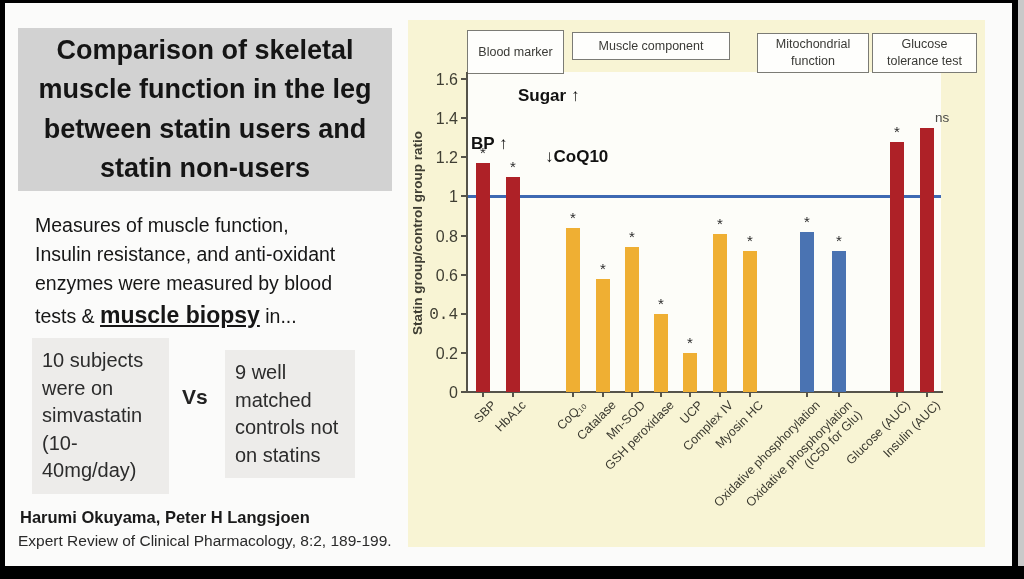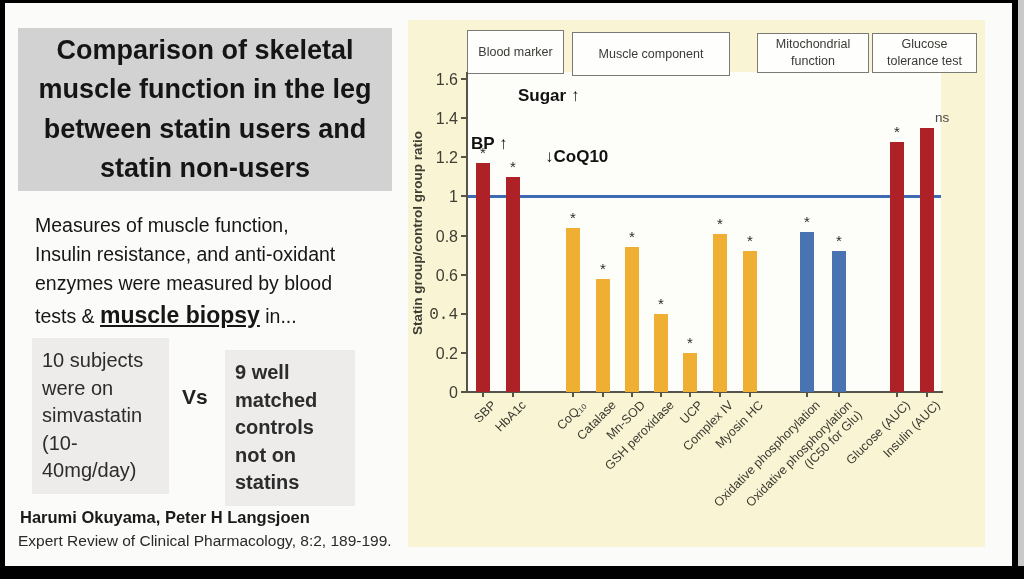--- a/index.html
+++ b/index.html
@@ -13,21 +13,21 @@
   .frame-gray{left:1018px;top:0;width:6px;height:579px;background:#c9c9c9;}
   .frame-bottom{left:0;top:566px;width:1024px;height:13px;background:#000;z-index:50;}
   
   .title-box{left:18px;top:28px;width:374px;height:163px;background:#d2d2d2;
     display:flex;align-items:center;justify-content:center;text-align:center;
     font-size:27px;font-weight:bold;color:#151515;line-height:1.45;padding:0 6px;}
   .desc{left:35px;top:211px;width:362px;font-size:19.5px;color:#161616;line-height:1.48;}
   .desc .hl{font-weight:bold;text-decoration:underline;font-size:23px;}
   .subject-box{background:#edecea;color:#2c2c2c;font-size:20px;line-height:1.38;padding:9px 10px;}
   .box-a{left:32px;top:338px;width:137px;min-height:142px;}
-  .box-b{left:225px;top:350px;width:130px;min-height:108px;font-weight:bold;}
+  .box-b{left:225px;top:350px;width:130px;min-height:108px;}
   .vs{left:182px;top:385px;font-size:21px;font-weight:bold;color:#222;}
   .cit1{left:20px;top:508px;font-size:16.5px;font-weight:bold;color:#1a1a1a;}
   .cit2{left:18px;top:532px;font-size:15.5px;color:#2a2a2a;}
   
   .chart-panel{left:408px;top:20px;width:577px;height:527px;background:#f8f4d4;}
   .plot-bg{left:468px;top:72px;width:473px;height:320px;background:#fdfdf9;}
   .hdr-box{position:absolute;background:#fefefc;border:1.5px solid #7b7b75;color:#3a3a36;
     font-size:12.5px;line-height:1.35;display:flex;align-items:center;justify-content:center;
     text-align:center;padding:1px 4px;}
   .y-axis-line{left:466px;top:72px;width:2px;height:321px;background:#55534a;}
@@ -64,21 +64,21 @@
   <div class="abs vs">Vs</div>
   <div class="abs subject-box box-b">9 well matched controls not on statins</div>
 
   <div class="abs cit1">Harumi Okuyama, Peter H Langsjoen</div>
   <div class="abs cit2">Expert Review of Clinical Pharmacology, 8:2, 189-199.</div>
 
   <div class="abs chart-panel"></div>
   <div class="abs plot-bg"></div>
   <div id="chart-layer">
       <div class="hdr-box" style="left: 467px; top: 30px; width: 97px; height: 44px;">Blood marker</div>
-      <div class="hdr-box" style="left: 572px; top: 32px; width: 158px; height: 44px;">Muscle component</div>
+      <div class="hdr-box" style="left: 572px; top: 32px; width: 158px; height: 28px;">Muscle component</div>
       <div class="hdr-box" style="left: 757px; top: 33px; width: 112px; height: 40px;">Mitochondrial function</div>
       <div class="hdr-box" style="left: 872px; top: 33px; width: 105px; height: 40px;">Glucose tolerance test</div>
       <div class="ytick-mark" style="left: 461px; top: 391px;"></div>
       <div class="ytick-label" style="left: 420px; top: 384px;">0</div>
       <div class="ytick-mark" style="left: 461px; top: 351.88px;"></div>
       <div class="ytick-label" style="left: 420px; top: 344.88px;">0.2</div>
       <div class="ytick-mark" style="left: 461px; top: 312.76px;"></div>
       <div class="ytick-label" style="left: 420px; top: 305.76px; font-family: Liberation Mono, monospace;">0.4</div>
       <div class="ytick-mark" style="left: 461px; top: 273.64px;"></div>
       <div class="ytick-label" style="left: 420px; top: 266.64px;">0.6</div>

